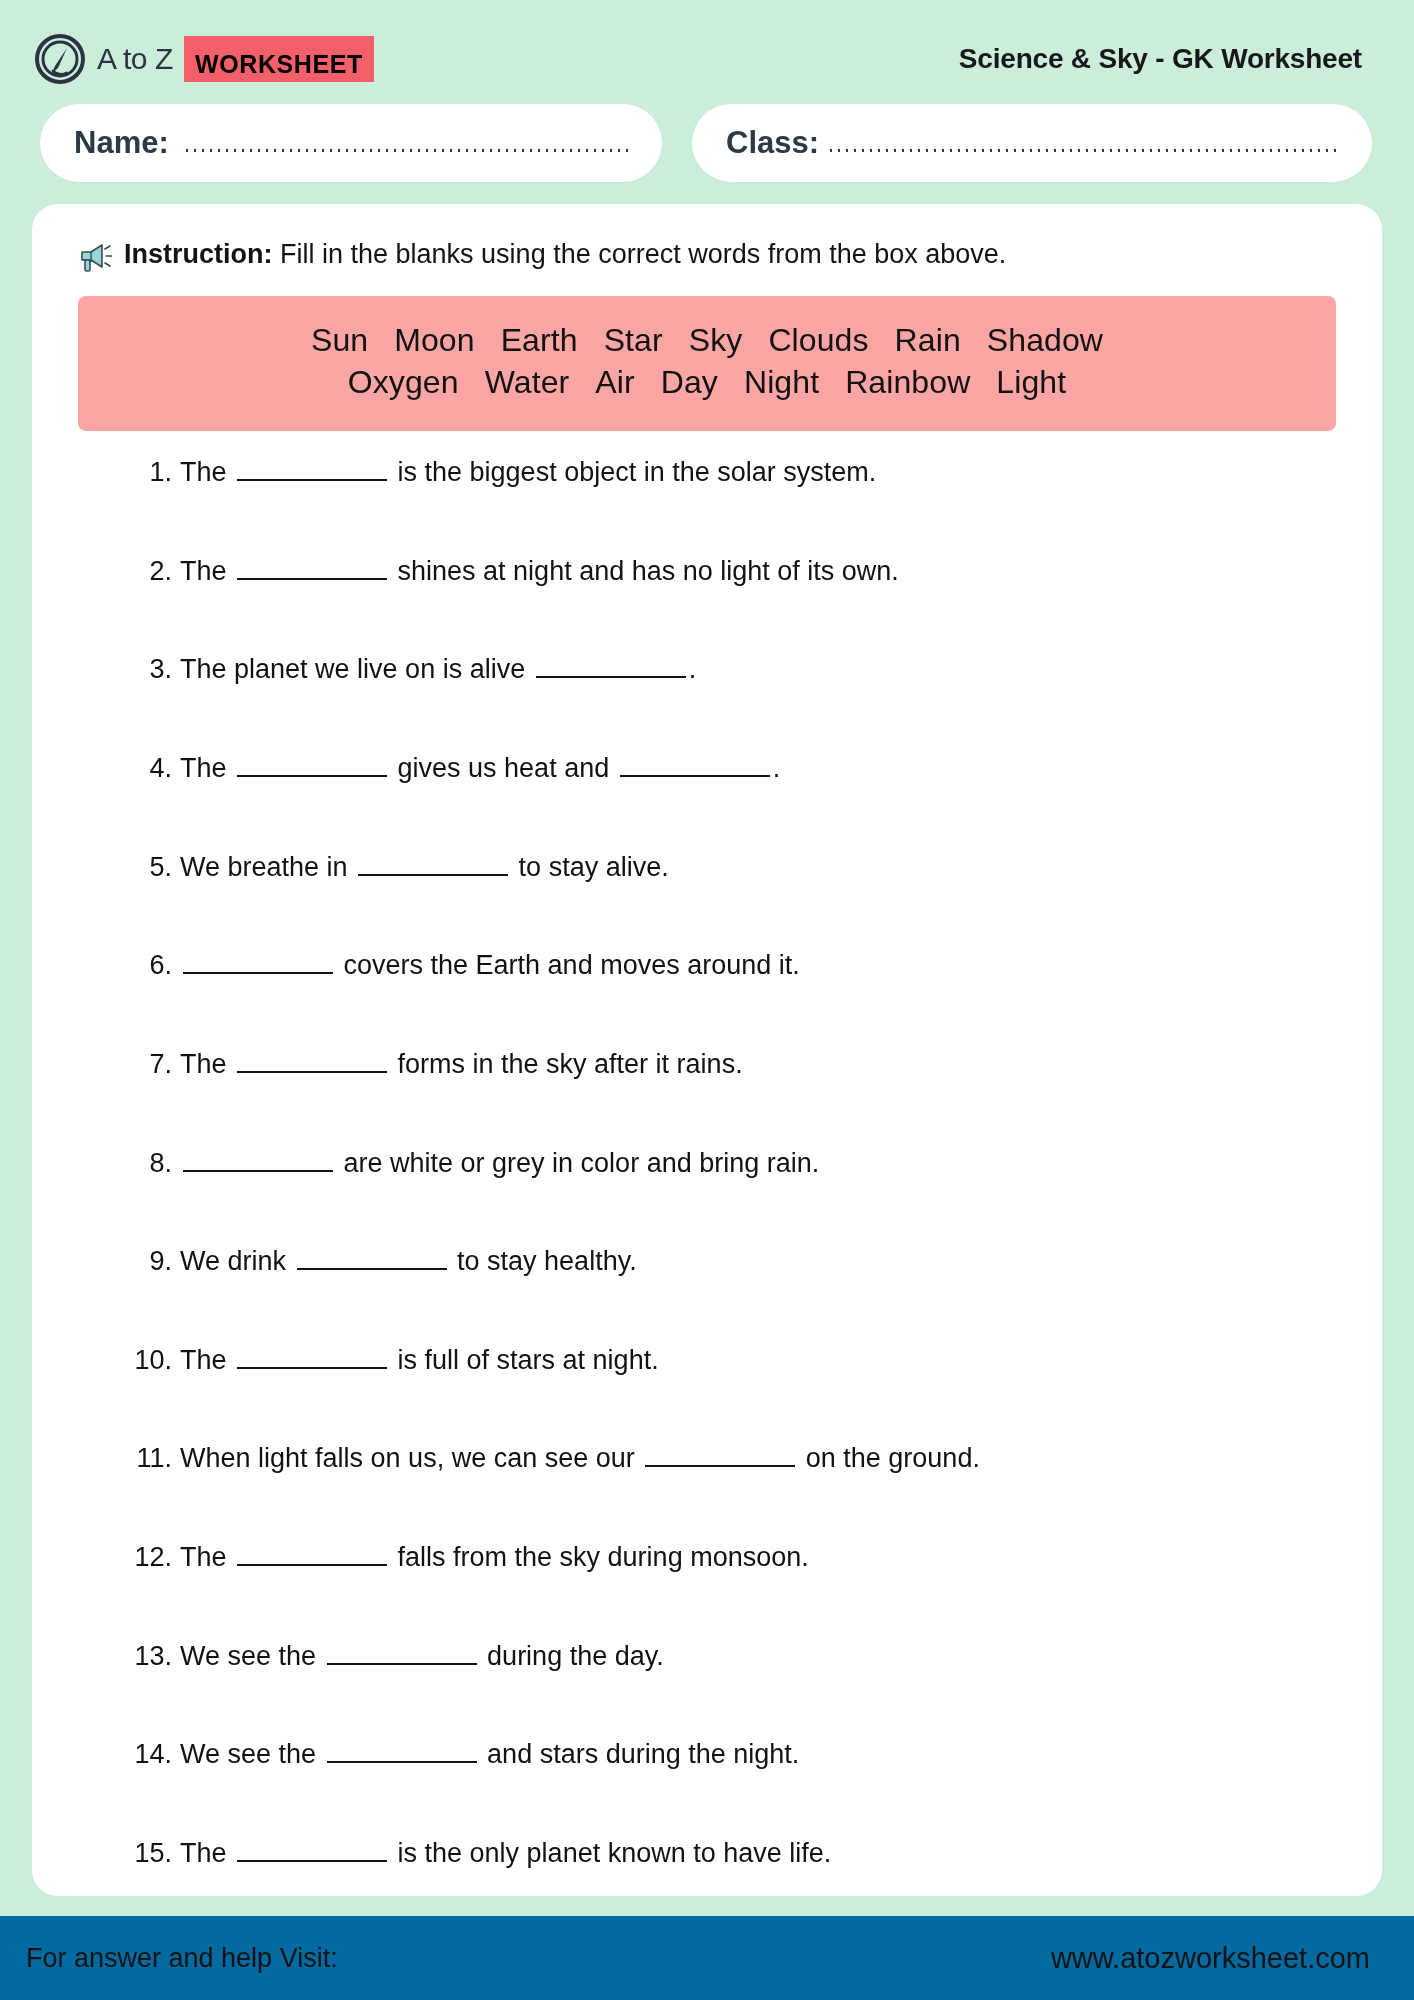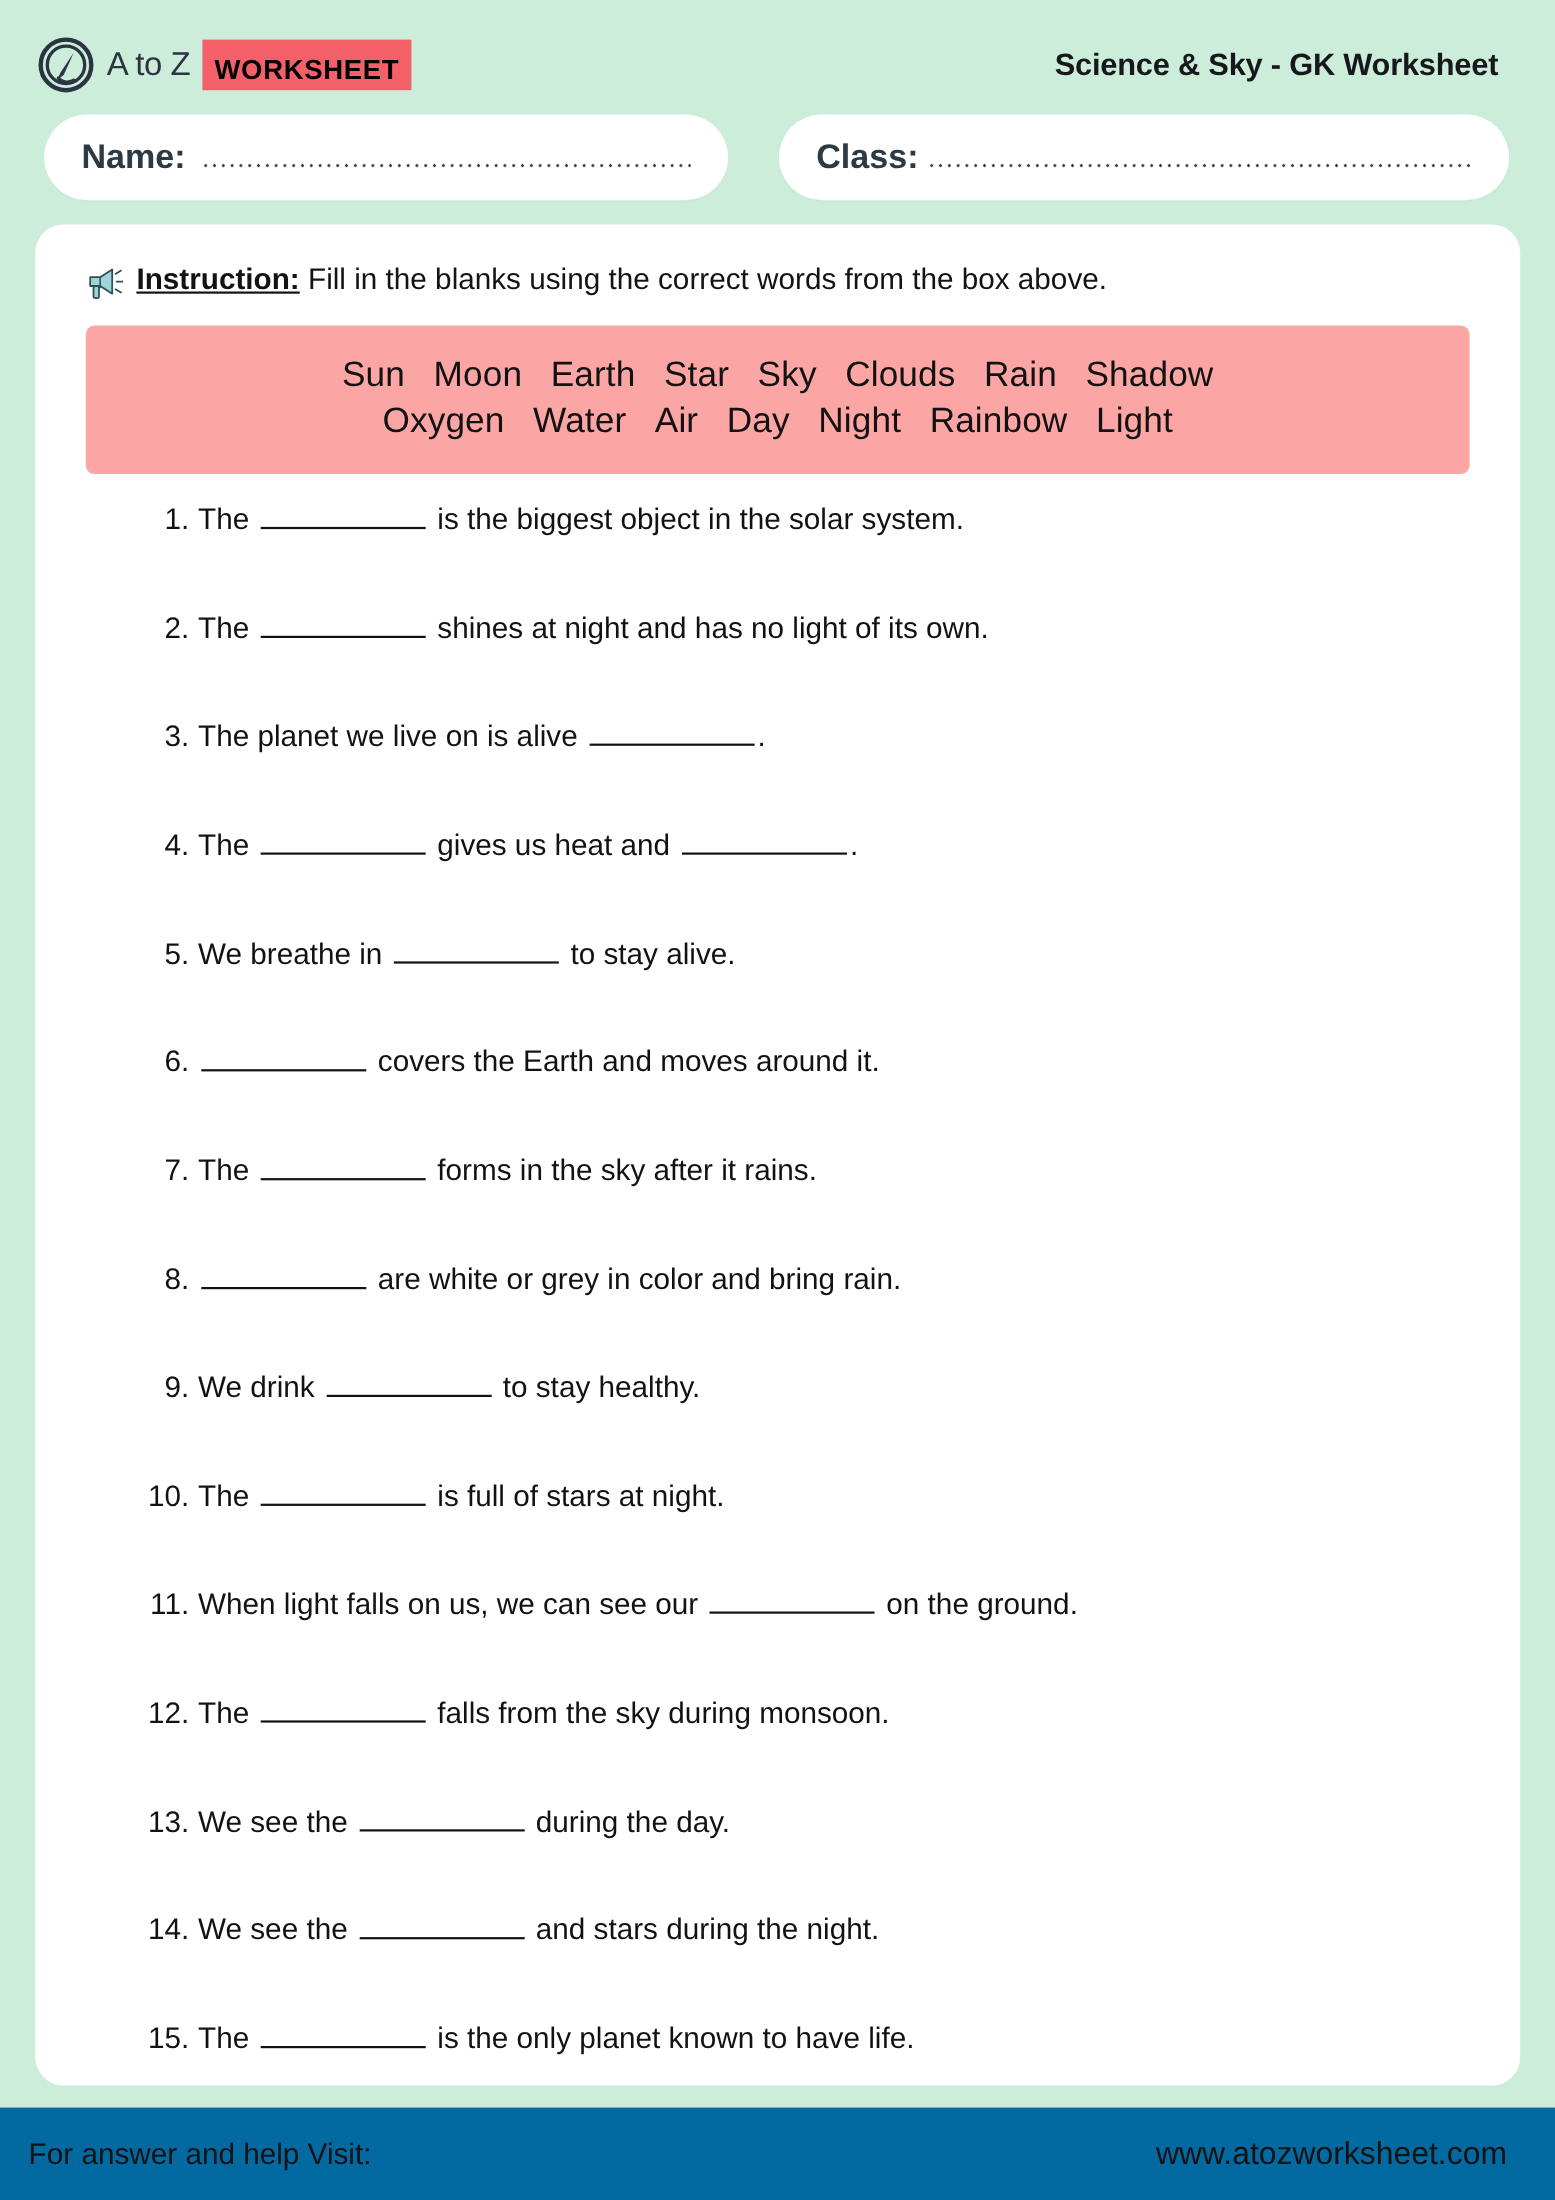--- a/index.html
+++ b/index.html
@@ -62,21 +62,21 @@
     font-weight: 700;
     color: #16181c;
     letter-spacing: -0.2px;
     white-space: nowrap;
     padding-right: 8px;
   }
 
   
   .idrow {
     display: flex;
-    gap: 46px;
+    gap: 30px;
     padding: 12px 42px 0 40px;
     align-items: stretch;
     text-align: right;
   }
 
   .idfield {
     background: #ffffff;
     border-radius: 42px;
     height: 78px;
     display: flex;
@@ -129,21 +129,21 @@
     align-items: flex-start;
     gap: 12px;
     padding: 0 4px 0 12px;
   }
   .megaphone { width: 34px; height: 34px; flex: 0 0 34px; margin-top: 2px; }
   .instruction-text {
     font-size: 27px;
     color: #131313;
     line-height: 1.25;
   }
-  .instruction-text .strong { font-weight: 700; text-decoration: underline; }
+  .instruction-text .strong { font-weight: 700; }
 
   
   .wordbank {
     background: #fca5a5;
     border-radius: 8px;
     margin: 22px 12px 0 12px;
     padding: 24px 30px 28px 30px;
     text-align: center;
   }
   .wb-row {

